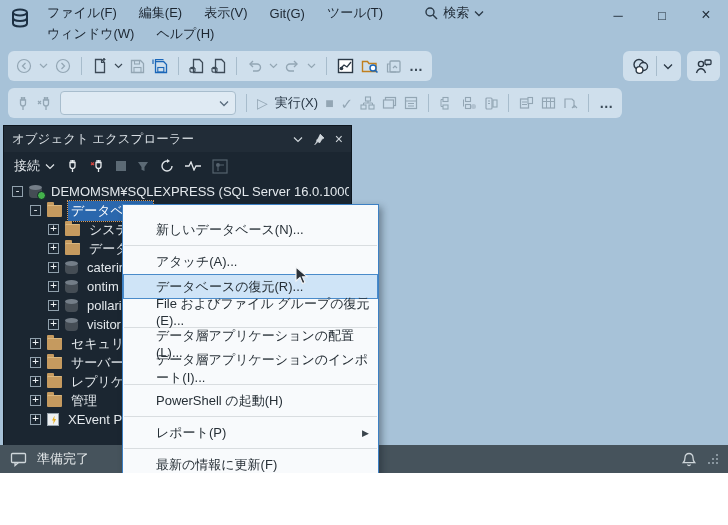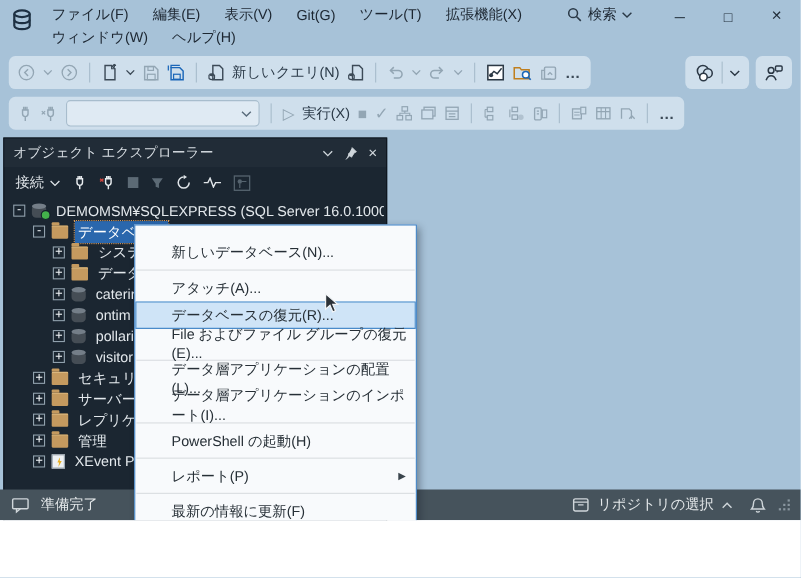--- a/index.html
+++ b/index.html
@@ -92,21 +92,20 @@
         <path d="M4 11c0 1.7 3.1 3 7 3s7-1.3 7-3"></path>
           </g>
         </svg>
     </span>
     <div class="menurow1">
       <span class="menu-item">ファイル(F)</span>
       <span class="menu-item">編集(E)</span>
       <span class="menu-item">表示(V)</span>
       <span class="menu-item">Git(G)</span>
       <span class="menu-item">ツール(T)</span>
-      <span class="menu-item">拡張機能(X)</span>
       <span class="searchbox">
         <span>
             <svg width="14" height="14" viewBox="0 0 14 14">
               <circle cx="6" cy="6" r="4" fill="none" stroke="#2a3947" stroke-width="1.4"></circle>
               <line x1="9" y1="9" x2="13" y2="13" stroke="#2a3947" stroke-width="1.4"></line>
             </svg>
           </span>
         <span>検索</span>
         <span>
             <svg width="10" height="7" viewBox="0 0 10 7">
@@ -175,21 +174,20 @@
           </svg>
         </span>
       <span class="tbsep"></span>
       <span class="dark">
           <svg width="15" height="16" viewBox="0 0 15 16">
             <path d="M4.5 1.5h6l3 3v10h-9z" fill="none" stroke="currentColor" stroke-width="1.3"></path>
             <ellipse cx="3.5" cy="10" rx="2.5" ry="1.3" fill="currentColor"></ellipse>
             <path d="M1 10v3c0 .7 1.1 1.3 2.5 1.3S6 13.7 6 13v-3" fill="none" stroke="currentColor" stroke-width="1.1"></path>
           </svg>
         </span>
-      <span class="tb-label">新しいクエリ(N)</span>
       <span class="dark">
           <svg width="15" height="16" viewBox="0 0 15 16">
             <path d="M4.5 1.5h6l3 3v10h-9z" fill="none" stroke="currentColor" stroke-width="1.3"></path>
             <ellipse cx="3.5" cy="10" rx="2.5" ry="1.3" fill="currentColor"></ellipse>
             <path d="M1 10v3c0 .7 1.1 1.3 2.5 1.3S6 13.7 6 13v-3" fill="none" stroke="currentColor" stroke-width="1.1"></path>
           </svg>
         </span>
       <span class="tbsep"></span>
       <span class="mut">
           <svg width="15" height="13" viewBox="0 0 15 13">
@@ -544,34 +542,20 @@
     <span style="margin-right:10px;">
         <svg width="17" height="15" viewBox="0 0 17 15">
           <rect x="1.5" y="1.5" width="14" height="9" rx="1" fill="none" stroke="#cfd6da" stroke-width="1.3"></rect>
           <path d="M5 10.5v3l3.5-3" fill="none" stroke="#cfd6da" stroke-width="1.3"></path>
         </svg>
       </span>
     <span>準備完了</span>
     <span class="sp"></span>
     <span class="st-item">
       <span>
-          <svg width="16" height="14" viewBox="0 0 16 14">
-            <rect x="1.5" y="1.5" width="13" height="11" rx="1.5" fill="none" stroke="#cfd6da" stroke-width="1.3"></rect>
-            <path d="M1.5 4.5h13M5.5 7h5" stroke="#cfd6da" stroke-width="1.2"></path>
-          </svg>
-        </span>
-      <span>リポジトリの選択</span>
-      <span>
-          <svg width="10" height="7" viewBox="0 0 10 7">
-            <polyline points="1,5.5 5,1.5 9,5.5" fill="none" stroke="#cfd6da" stroke-width="1.3"></polyline>
-          </svg>
-        </span>
-    </span>
-    <span class="st-item">
-      <span>
           <svg width="14" height="15" viewBox="0 0 14 15">
             <path d="M7 1.5c-2.5 0-4 1.8-4 4.2 0 3-1 4.3-1.8 5h11.6c-.8-.7-1.8-2-1.8-5 0-2.4-1.5-4.2-4-4.2z" fill="none" stroke="#cfd6da" stroke-width="1.3"></path>
             <path d="M5.5 12.5a1.6 1.6 0 003 0" fill="none" stroke="#cfd6da" stroke-width="1.2"></path>
           </svg>
         </span>
     </span>
     <span class="grip"></span>
   </div>
 
 </div>

